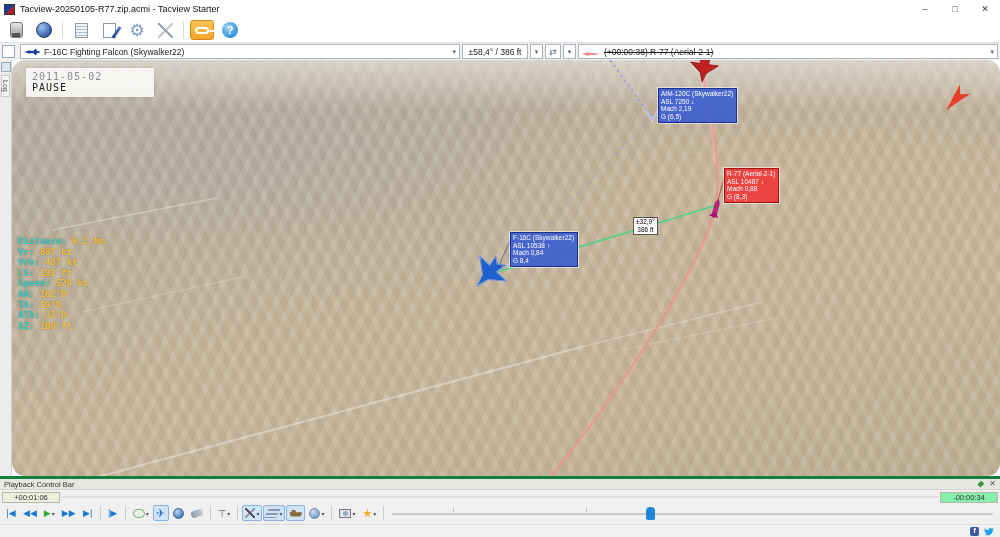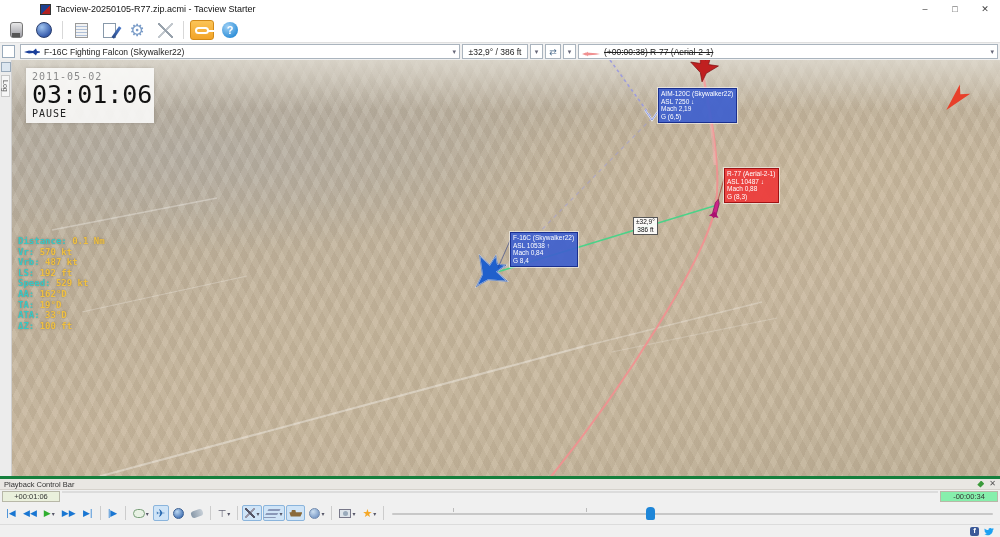--- a/index.html
+++ b/index.html
@@ -1,20 +1,20 @@
 <!DOCTYPE html>
 <html><head>
 <meta charset="utf-8">
 <style>
   * { margin:0; padding:0; box-sizing:border-box; }
   html,body { width:1000px; height:537px; overflow:hidden; font-family:"Liberation Sans", sans-serif; background:#fff; }
   .app { width:1000px; height:537px; display:flex; flex-direction:column; position:relative; }
 
   
-  .titlebar { height:18px; background:#ffffff; display:flex; align-items:center; font-size:9px; color:#111; flex:0 0 auto;margin-left:36px; }
+  .titlebar { height:18px; background:#ffffff; display:flex; align-items:center; font-size:9px; color:#111; flex:0 0 auto; }
   .app-icon { width:11px; height:11px; margin:0 5px 0 4px; background:linear-gradient(135deg,#1d3f8f 50%,#b02020 50%); border:1px solid #333; }
   .win-controls { margin-left:auto; display:flex; }
   .win-btn { width:30px; height:18px; display:flex; align-items:center; justify-content:center; font-size:9px; color:#444; }
 
   
   .toolbar { height:24px; background:#fff; display:flex; align-items:center; gap:4px; padding-left:4px; flex:0 0 auto; }
   .tb-icon { width:24px; height:20px; display:flex; align-items:center; justify-content:center; border-radius:3px; position:relative; }
   .tb-sep { width:1px; height:18px; background:#d8d8d8; margin:0 2px; }
   .ic-usb { width:13px; height:16px; background:linear-gradient(180deg,#e8e8e8,#9a9aa2); border-radius:3px; border:1px solid #777; }
   .ic-usb:after { content:""; position:absolute; bottom:3px; left:8px; width:8px; height:4px; background:#555; }
@@ -53,20 +53,21 @@
   
   .scene { position:relative; flex:1 1 auto; overflow:hidden;
     background:
       linear-gradient(180deg, rgba(228,224,214,0.75), rgba(228,224,214,0) 12%),
       repeating-linear-gradient(115deg, rgba(90,80,68,0.05) 0 3px, rgba(255,255,255,0.05) 3px 9px, rgba(120,108,94,0.06) 9px 14px),
       repeating-linear-gradient(62deg, rgba(255,255,255,0.05) 0 6px, rgba(104,94,82,0.05) 6px 13px),
       radial-gradient(ellipse 60% 40% at 18% 22%, #b5aea2 0%, rgba(181,174,162,0) 60%),
       radial-gradient(ellipse 55% 45% at 78% 30%, #cab99d 0%, rgba(202,185,157,0) 60%),
       radial-gradient(ellipse 70% 50% at 45% 75%, #c6b69b 0%, rgba(198,182,155,0) 65%),
       linear-gradient(168deg, #b4ada1 0%, #c0b29b 35%, #c9b89e 62%, #bfb096 100%);
+    border-radius: 13px;
   }
   .scene svg.overlay { position:absolute; left:0; top:0; }
 
   
   .timebox { position:absolute; left:14px; top:8px; width:128px; background:rgba(252,252,250,0.88); padding:3px 6px 4px 6px; box-shadow:0 0 3px rgba(0,0,0,0.15); }
   .timebox .date { font-family:"DejaVu Sans Mono", monospace; font-size:10px; color:#8a8a8a; letter-spacing:1px; }
   .timebox .clock { font-family:"DejaVu Sans Mono", monospace; font-size:25px; color:#111; line-height:1.05; letter-spacing:0px; }
   .timebox .state { font-family:"DejaVu Sans Mono", monospace; font-size:10px; color:#222; letter-spacing:1px; }
 
   
@@ -79,21 +80,21 @@
   .lbl-blue { background:rgba(62,96,206,0.92); border-color:#1a2f8f; box-shadow:0 0 0 1px rgba(255,255,255,0.55); }
   .lbl-red  { background:rgba(238,58,58,0.92);  border-color:#a01414; box-shadow:0 0 0 1px rgba(255,255,255,0.55); }
   .rangetag { position:absolute; background:rgba(255,255,255,0.92); border:1px solid #555; color:#111; font-size:6.5px; line-height:1.25; padding:0 2px; text-align:center; }
 
   
   .playback { flex:0 0 auto; background:#f0f0f0; border-top:3px solid #15803d; }
   .pb-header { height:11px; background:#e9e7e3; border-bottom:1px solid #d5d2cc; display:flex; align-items:center; font-size:7.5px; color:#333; padding:0 4px; }
   .pb-header .hdr-icons { margin-left:auto; display:flex; gap:5px; align-items:center; }
   .pin-icon { width:7px; height:7px; background:#3a9a3a; clip-path:polygon(0 60%, 55% 0, 100% 45%, 45% 100%); }
   .close-icon { font-size:8px; color:#555; line-height:1; }
-  .pb-timeline { height:14px; display:flex; align-items:flex-start; gap:2px; padding:1px 2px; }
+  .pb-timeline { height:14px; display:flex; align-items:center; gap:2px; padding:1px 2px; }
   .time-chip { flex:0 0 58px; border:1px solid #b8b8a8; font-size:7.5px; display:flex; align-items:center; justify-content:center; color:#333; }
   .chip-elapsed { background:#eaf0dc; }
   .chip-remaining { background:#86efac; }
   .tl-track { flex:1 1 auto; background:#f7f7f7; border:1px solid #dcdcdc; position:relative; }
   .tl-marker { position:absolute; top:1px; bottom:1px; width:3px; background:#1e86d8; }
   .tl-marker.major { width:7px; background:#1565c0; top:0; bottom:0; }
   .pb-buttons { height:20px; display:flex; align-items:center; gap:1px; padding:0 3px 2px 3px; }
   .pbtn { height:16px; min-width:16px; display:flex; align-items:center; justify-content:center; font-size:9px; color:#1976d2; border:1px solid transparent; border-radius:2px; padding:0 2px; }
   .pbtn.active { background:#cfe4f7; border-color:#8ab4dc; }
   .pbtn .dd { font-size:6px; color:#556; margin-left:1px; }
@@ -169,21 +170,21 @@
     <div class="combo combo-f16">
       <span class="mini-jet">
         <svg width="16" height="8" viewBox="0 0 16 8">
             <path d="M0,4 L5,2.5 L9,3 L12,0.5 L13,3 L16,3.6 L16,4.6 L13,5.2 L12,7.5 L9,5 L5,5.5 Z" fill="#1a3f9a"></path>
           </svg>
       </span>
       <span>F-16C Fighting Falcon (Skywalker22)</span>
       <span class="chev">▾</span>
     </div>
     <div class="combo combo-range">
-      <span>±32,9° / 386 ft</span>
+      <span>±58,4° / 386 ft</span>
     </div>
     <div class="drop-sm">▾</div>
     <div class="swap-btn">⇄</div>
     <div class="drop-sm">▾</div>
     <div class="combo combo-r77">
       <span class="mini-missile">
         <svg width="18" height="6" viewBox="0 0 18 6">
             <path d="M0,3 L4,1.5 L14,2.2 L18,3 L14,3.8 L4,4.5 Z" fill="#f09090"></path>
             <path d="M5,0.5 L7,3 L5,5.5 Z" fill="#f09090"></path>
           </svg>
@@ -238,28 +239,27 @@
           <path d="M0,-16 L7,12 L0,5 L-7,12 Z" fill="#e8402a"></path>
         </g>
 
         <line x1="646" y1="62" x2="652" y2="30" stroke="#2a3e8e" stroke-width="0.8" opacity="0.7"></line>
         <line x1="706" y1="140" x2="714" y2="112" stroke="#a01414" stroke-width="0.8" opacity="0.7"></line>
         <line x1="486" y1="208" x2="500" y2="176" stroke="#2a3e8e" stroke-width="0.8" opacity="0.7"></line>
       </svg>
 
       <div class="timebox">
         <div class="date">2011-05-02</div>
-        <div class="clock">03:01:06</div>
         <div class="state">PAUSE</div>
       </div>
 
       <div class="telemetry">
         <div>
             <div class="tele-line"><span class="tl">Distance: </span><span class="tv">0.1 Nm</span></div>
-            <div class="tele-line"><span class="tl">Vr: </span><span class="tv">570 kt</span></div>
+            <div class="tele-line"><span class="tl">Vr: </span><span class="tv">887 kt</span></div>
             <div class="tele-line"><span class="tl">Vrb: </span><span class="tv">487 kt</span></div>
             <div class="tele-line"><span class="tl">LS: </span><span class="tv">192 ft</span></div>
             <div class="tele-line"><span class="tl">Speed: </span><span class="tv">529 kt</span></div>
             <div class="tele-line"><span class="tl">AA: </span><span class="tv">162°D</span></div>
             <div class="tele-line"><span class="tl">TA: </span><span class="tv">19°D</span></div>
             <div class="tele-line"><span class="tl">ATA: </span><span class="tv">33°D</span></div>
             <div class="tele-line"><span class="tl">ΔZ: </span><span class="tv">100 ft</span></div>
           </div>
       </div>
 

